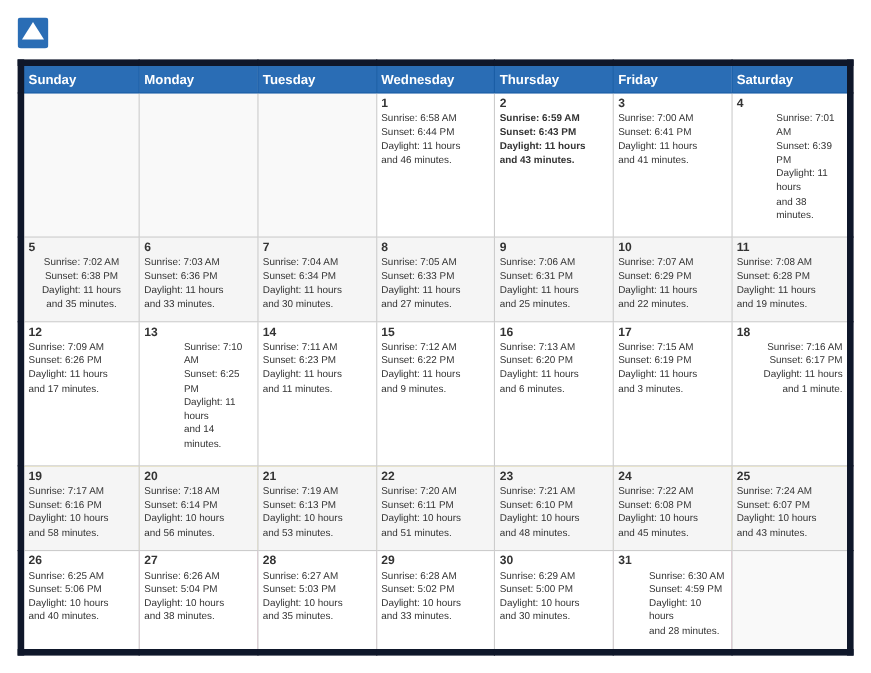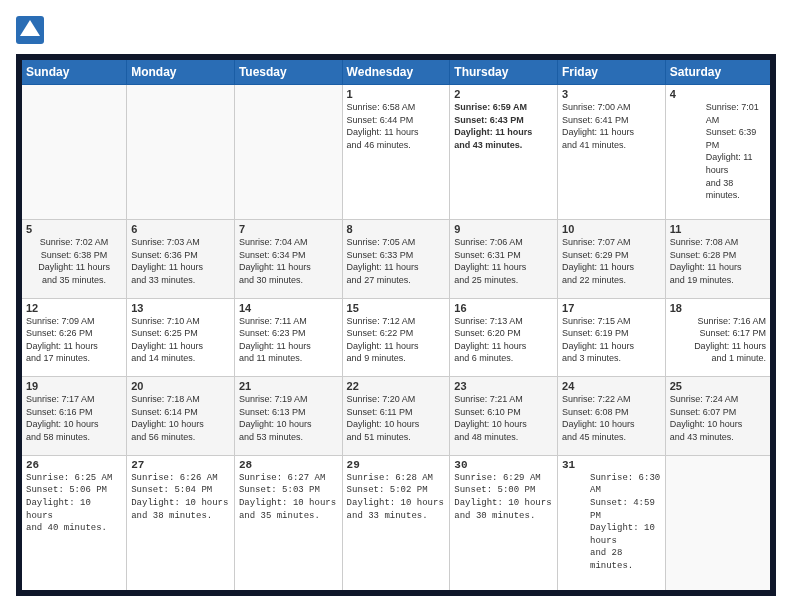--- a/index.html
+++ b/index.html
@@ -225,21 +225,21 @@
         <tr style="background: rgb(255, 255, 255);">
           <td>
             <span class="day-num">12</span>
             <div class="day-info" style="white-space: pre-line;">Sunrise: 7:09 AM
 Sunset: 6:26 PM
 Daylight: 11 hours
 and 17 minutes.</div>
           </td>
           <td>
             <span class="day-num">13</span>
-            <div class="day-info" style="white-space: pre-line;">Sunrise: 7:10 AM
+            <div class="day-info" style="white-space: pre-line; margin-left: 36px;">Sunrise: 7:10 AM
 Sunset: 6:25 PM
 Daylight: 11 hours
 and 14 minutes.</div>
           </td>
           <td>
             <span class="day-num">14</span>
             <div class="day-info" style="white-space: pre-line;">Sunrise: 7:11 AM
 Sunset: 6:23 PM
 Daylight: 11 hours
 and 11 minutes.</div>
@@ -317,21 +317,21 @@
 and 45 minutes.</div>
           </td>
           <td>
             <span class="day-num">25</span>
             <div class="day-info" style="white-space: pre-line;">Sunrise: 7:24 AM
 Sunset: 6:07 PM
 Daylight: 10 hours
 and 43 minutes.</div>
           </td>
         </tr>
-        <tr style="background: #be185d; font-family: Liberation Mono, monospace;">
+        <tr style="background: #be185d;">
           <td>
             <span class="day-num">26</span>
             <div class="day-info" style="white-space: pre-line;">Sunrise: 6:25 AM
 Sunset: 5:06 PM
 Daylight: 10 hours
 and 40 minutes.</div>
           </td>
           <td>
             <span class="day-num">27</span>
             <div class="day-info" style="white-space: pre-line;">Sunrise: 6:26 AM

